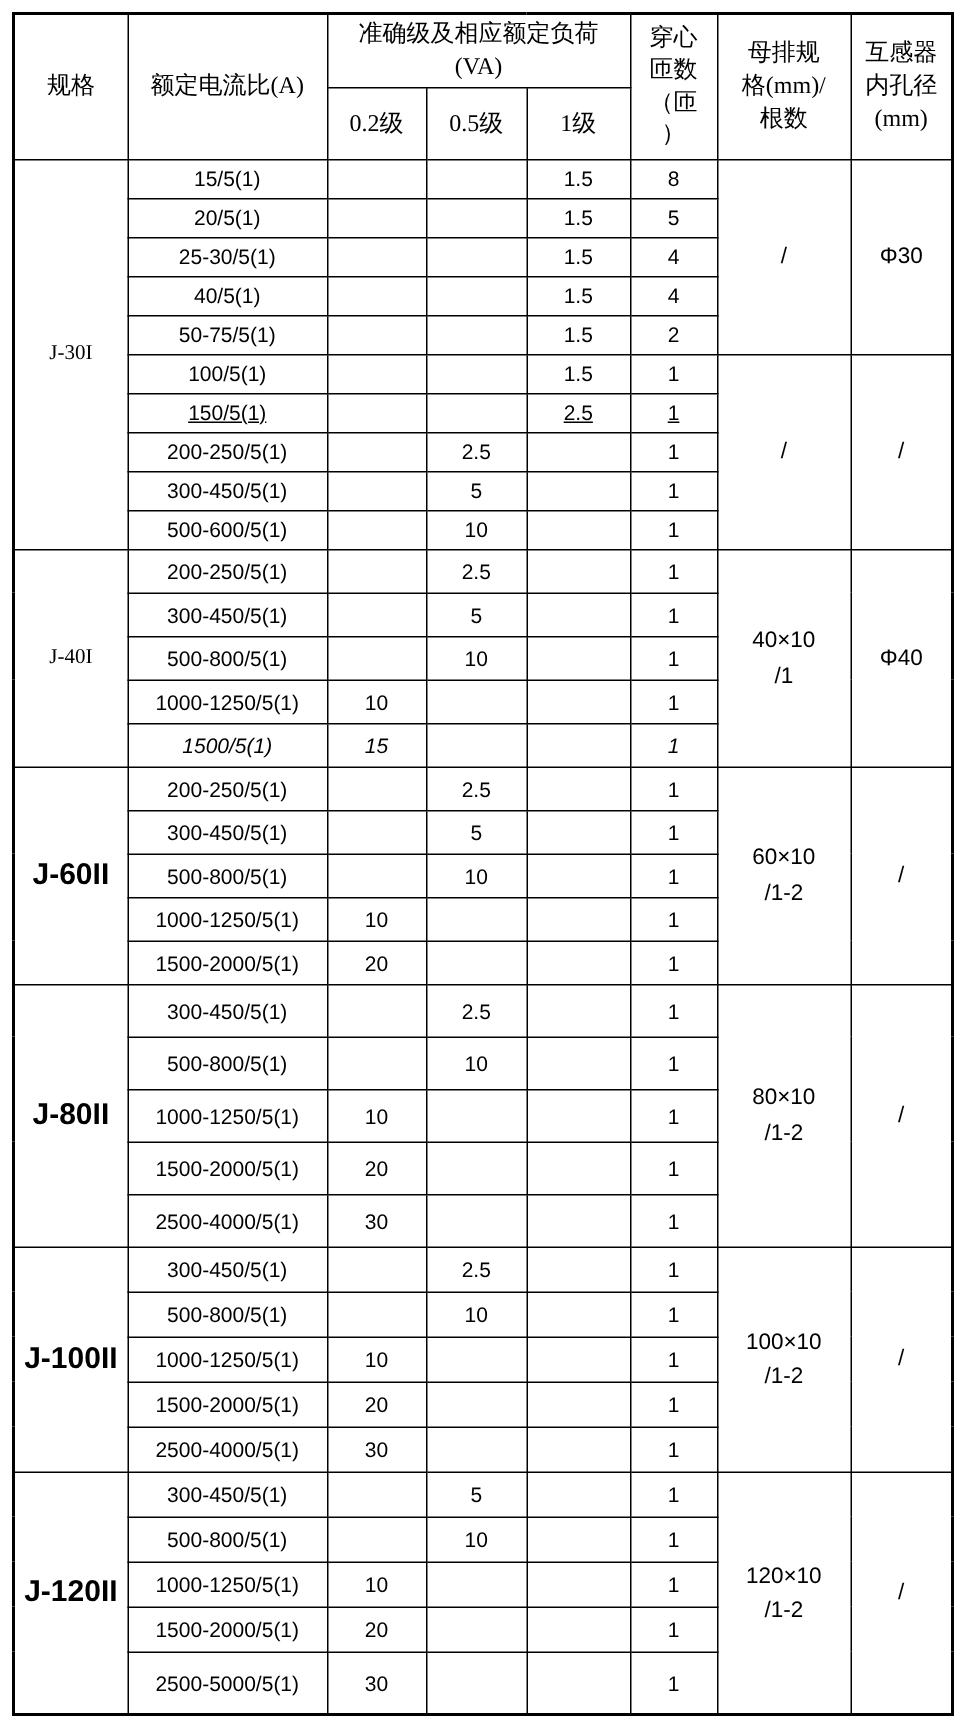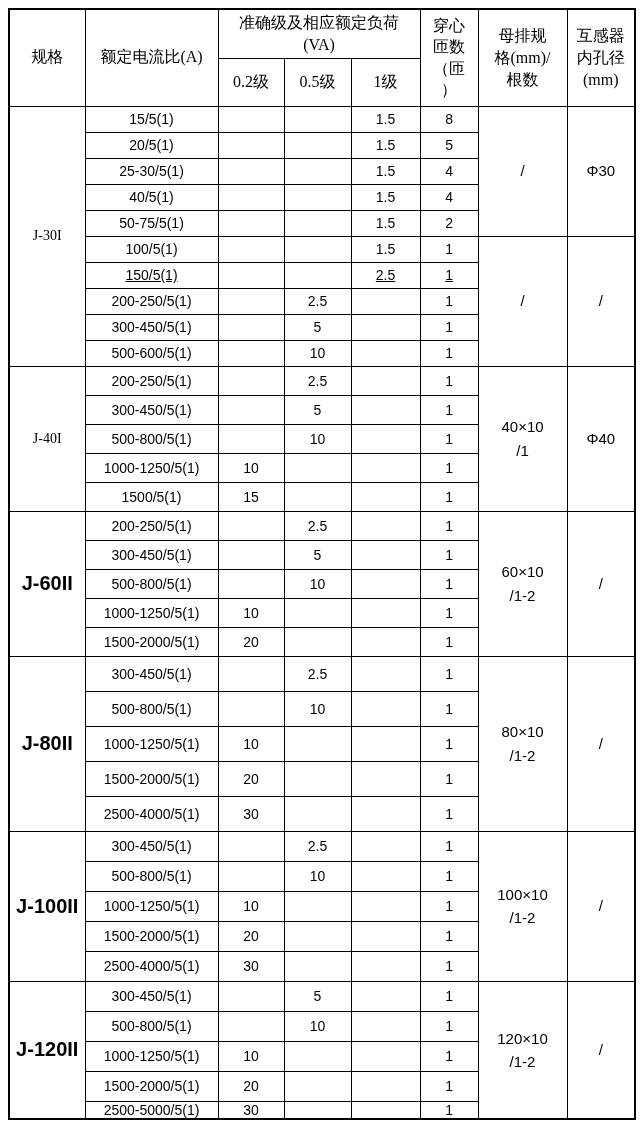--- a/index.html
+++ b/index.html
@@ -194,21 +194,21 @@
         <td></td>
         <td>1</td>
       </tr>
       <tr style="height: 29px;">
         <td>1000-1250/5(1)</td>
         <td>10</td>
         <td></td>
         <td></td>
         <td>1</td>
       </tr>
-      <tr style="height: 29px;">
+      <tr style="height: 29px; font-style: italic;">
         <td>1500/5(1)</td>
         <td>15</td>
         <td></td>
         <td></td>
         <td>1</td>
       </tr>
       <tr style="height: 29px;">
         <td class="spec-cell-sans" rowspan="5">J-60II</td>
         <td>200-250/5(1)</td>
         <td></td>
@@ -350,21 +350,21 @@
         <td></td>
         <td>1</td>
       </tr>
       <tr style="height: 30px;">
         <td>1500-2000/5(1)</td>
         <td>20</td>
         <td></td>
         <td></td>
         <td>1</td>
       </tr>
-      <tr style="height: 18px;">
+      <tr style="height: 42px;">
         <td>2500-5000/5(1)</td>
         <td>30</td>
         <td></td>
         <td></td>
         <td>1</td>
       </tr>
     </tbody>
 </table>
 
 </body></html>

